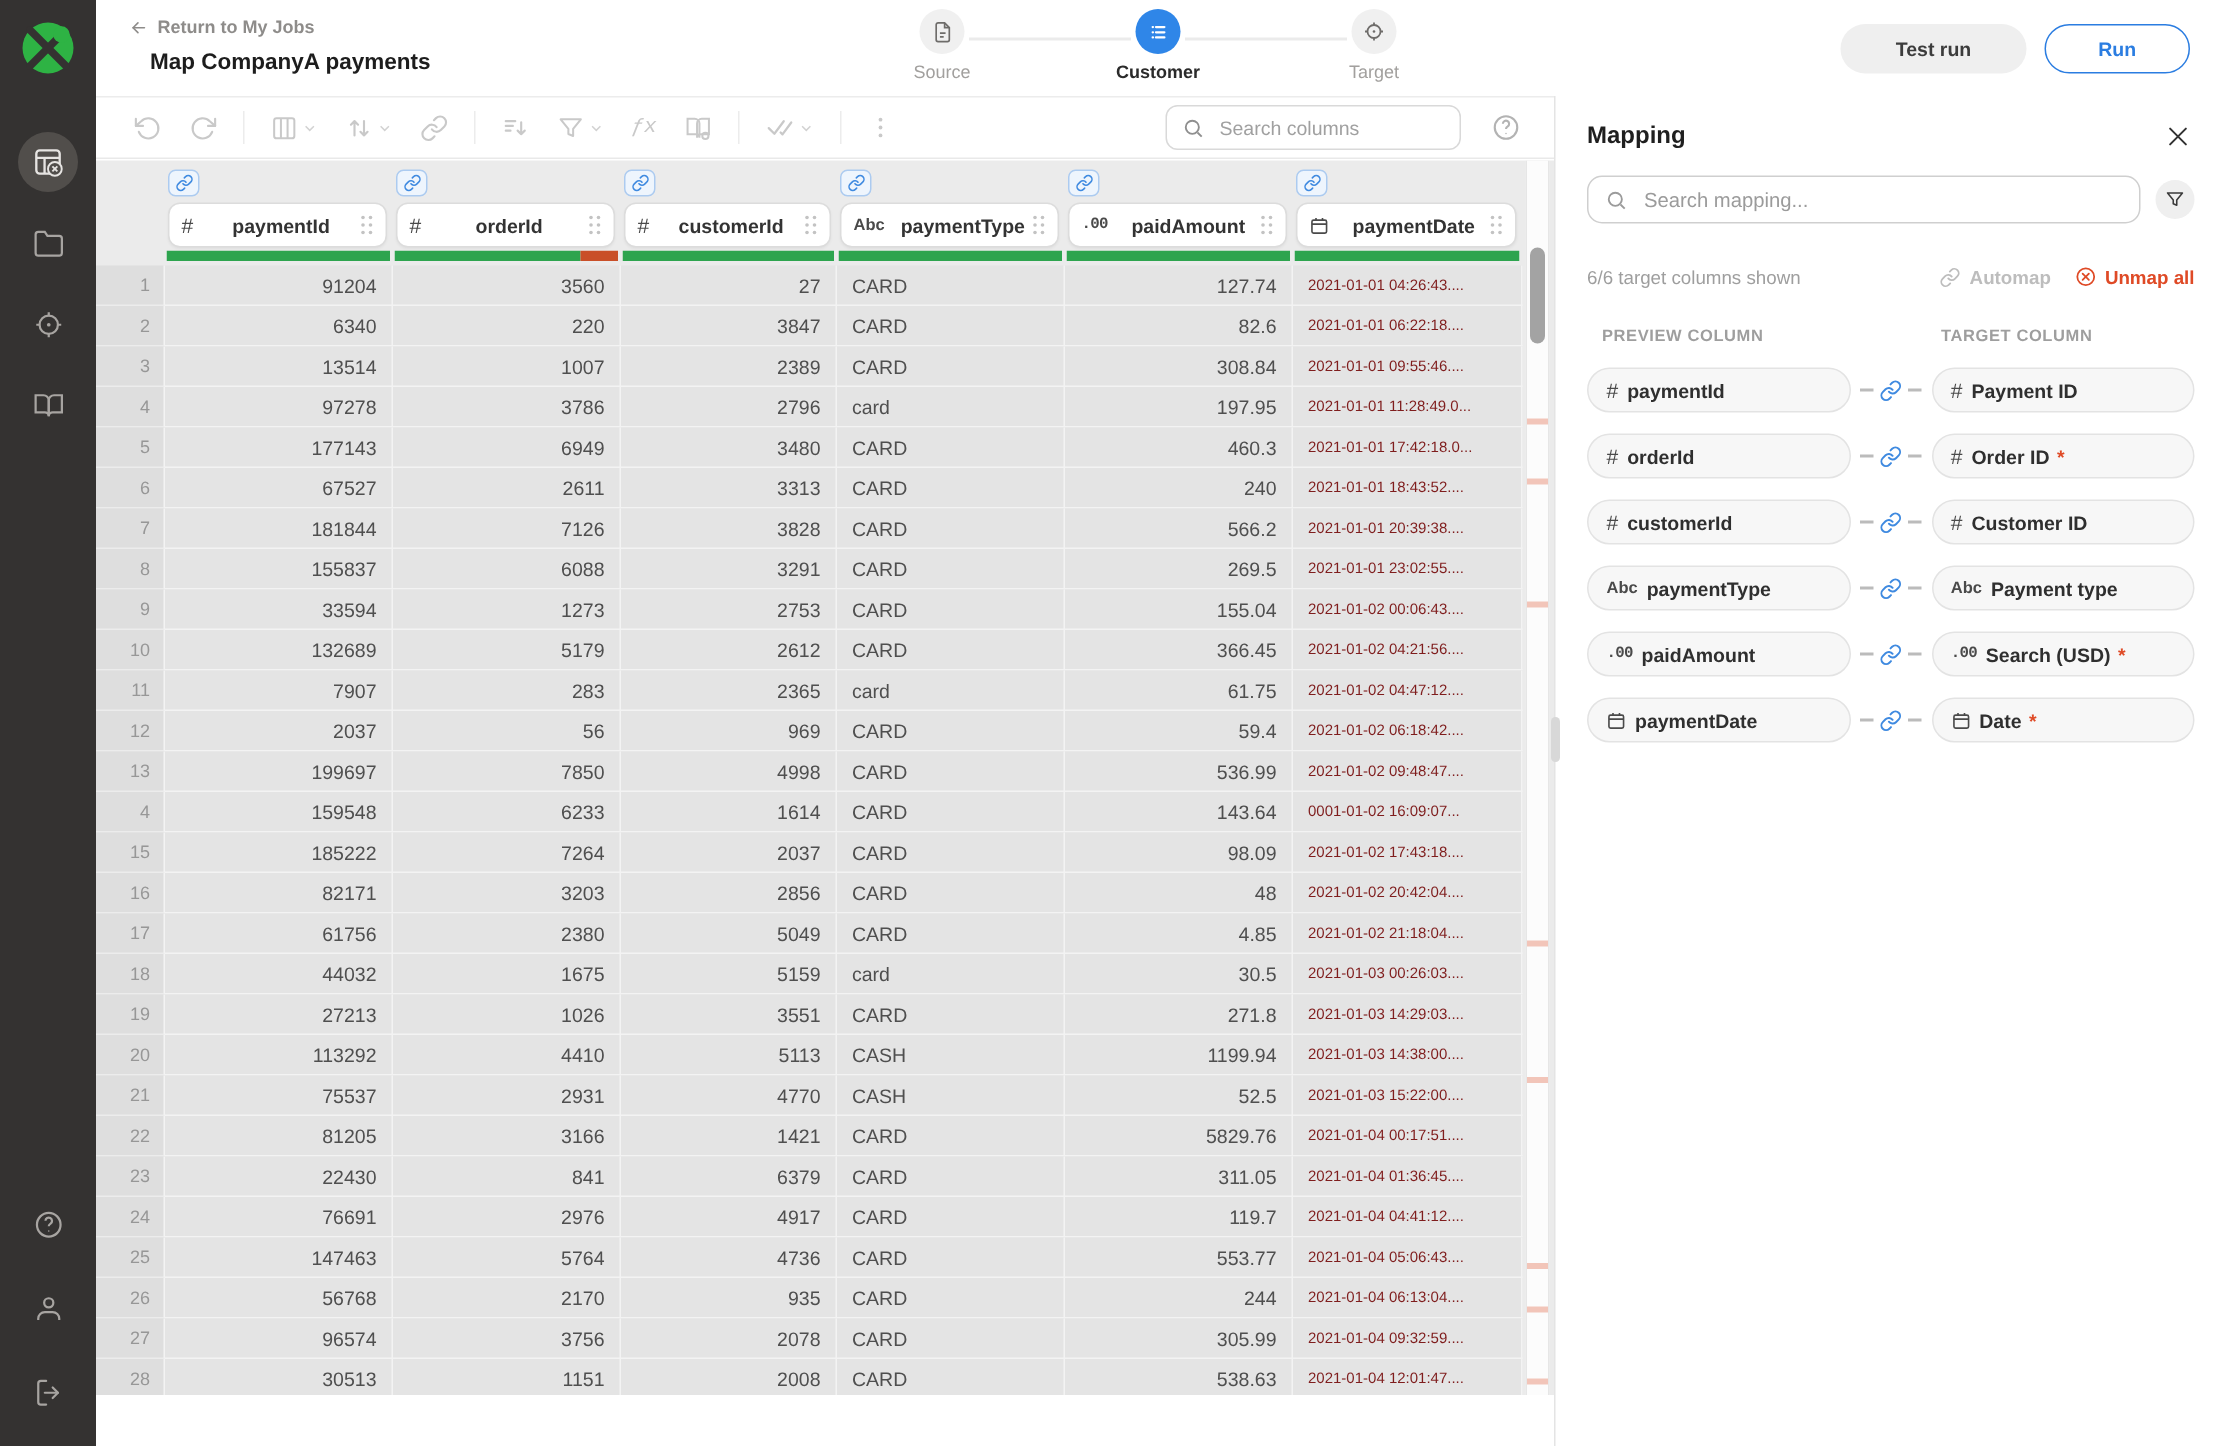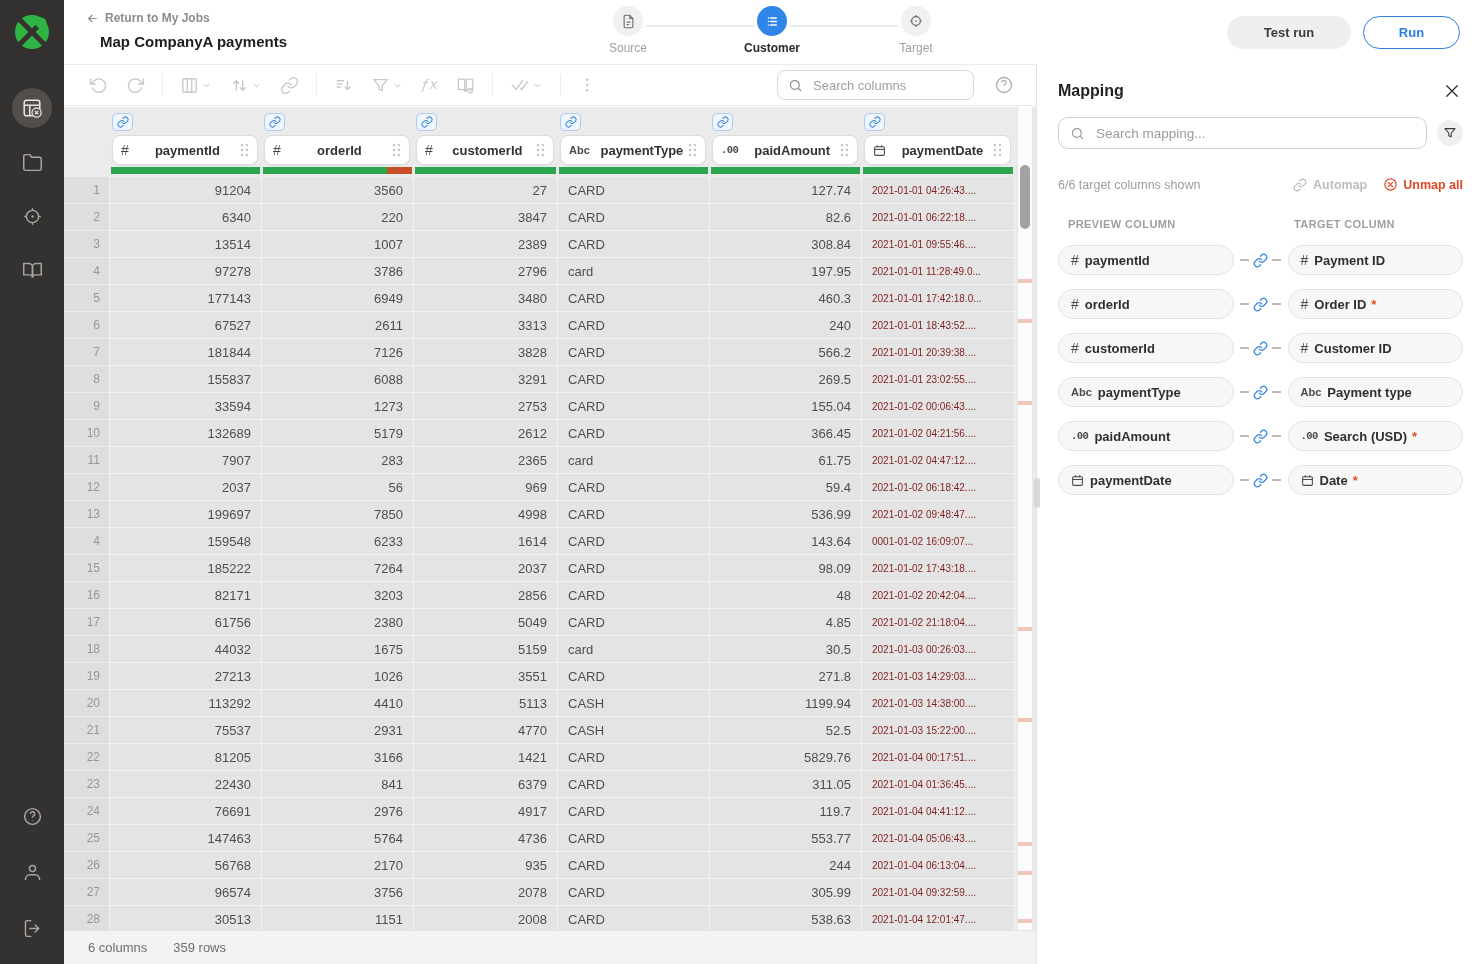--- a/index.html
+++ b/index.html
@@ -797,24 +797,20 @@
             <div class="vmark" style="top:212px"></div>
             <div class="vmark" style="top:294px"></div>
             <div class="vmark" style="top:520px"></div>
             <div class="vmark" style="top:611px"></div>
             <div class="vmark" style="top:735px"></div>
             <div class="vmark" style="top:764px"></div>
             <div class="vmark" style="top:812px"></div>
           </div>
       </div>
 
-      <div class="statusbar">
-        <span>6 columns</span>
-        <span>359 rows</span>
-      </div>
     </div>
 
     <aside class="panel">
       <div class="panel-grip"></div>
       <div class="panel-inner">
         <div class="panel-head">
           <span class="panel-title">Mapping</span>
           <span class="close-btn">
             <svg viewBox="0 0 24 24" width="18" height="18" fill="none" stroke="currentColor" stroke-width="1.8" stroke-linecap="round">
               <line x1="5" y1="5" x2="19" y2="19"></line>

